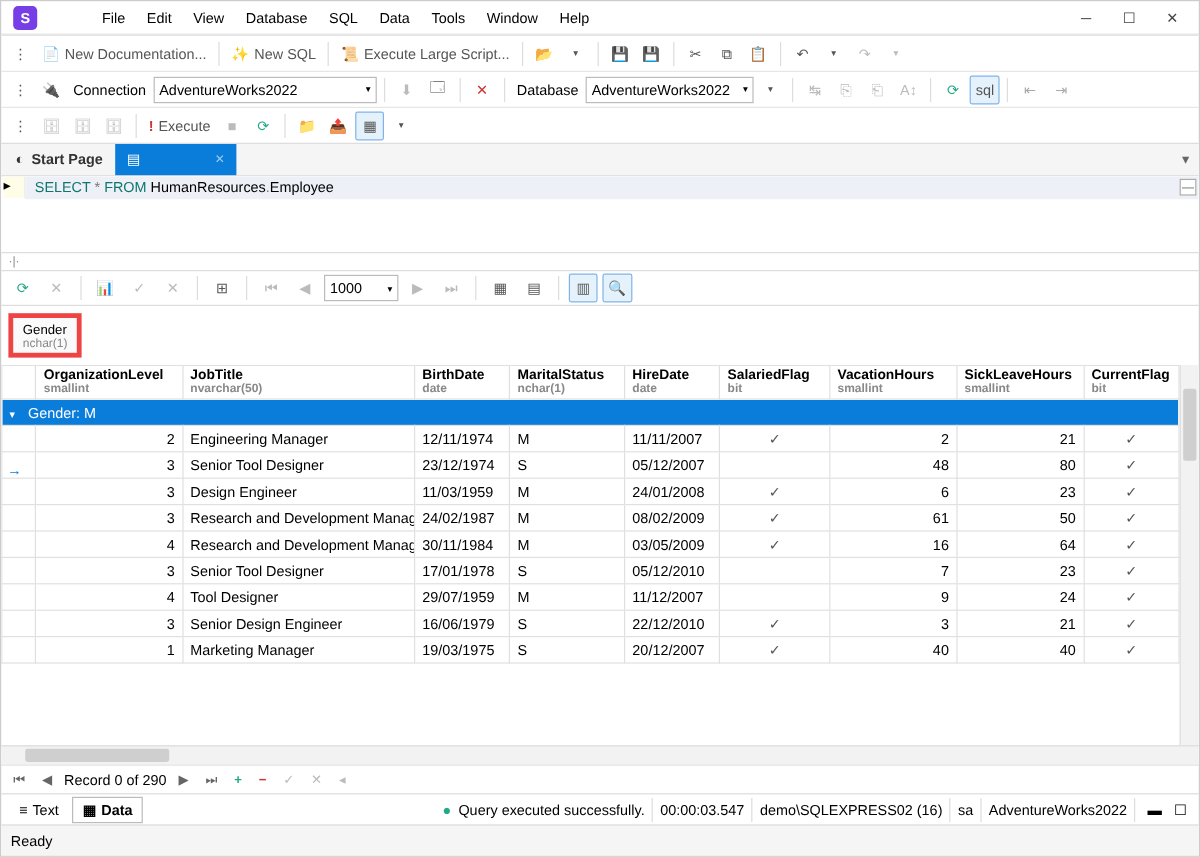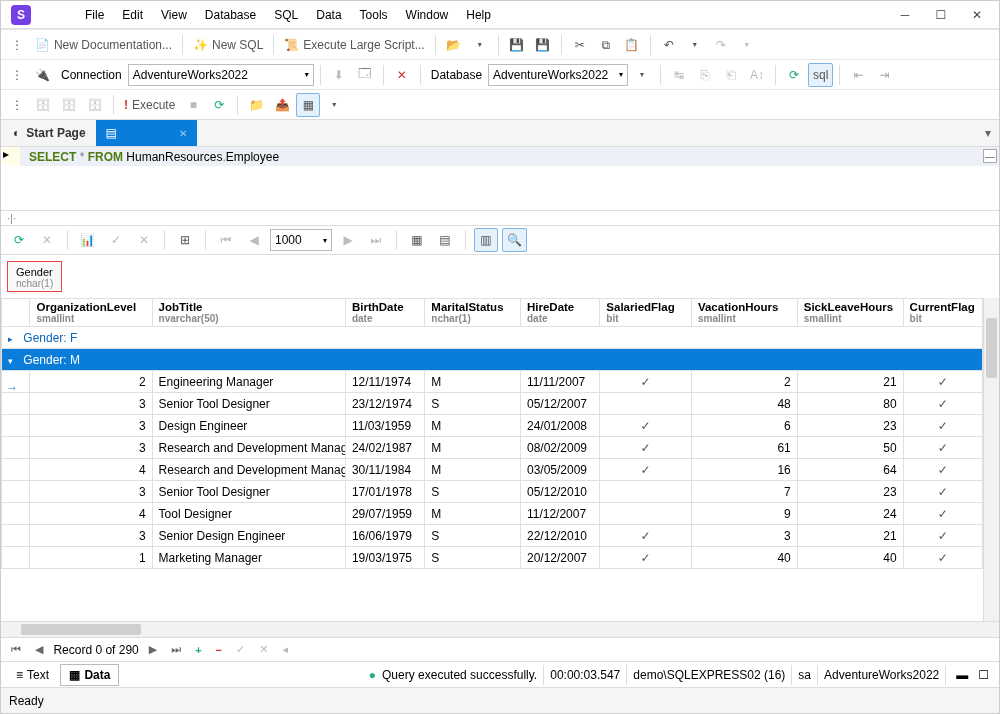--- a/index.html
+++ b/index.html
@@ -19,24 +19,24 @@
 .tabbar { height: 28px; display: flex; align-items: center; background: #f5f5f5; border-top: 1px solid #ddd; border-bottom: 1px solid #ddd; padding-left: 2px; position:relative; }
 .tab { height: 26px; display: flex; align-items: center; padding: 0 10px; gap: 6px; }
 .tab.inactive { color: #333; }
 .tab.active { background: #0a7ddb; color: #fff; }
 .tab .close { color: rgba(255,255,255,0.6); font-size: 10px; }
 .tabbar .dd { margin-left: auto; padding: 4px 8px; color:#666; }
 .editor { height: 64px; border-bottom: 1px solid #ddd; position: relative; overflow: hidden; background:#fff; }
 .editor pre { font-family: Consolas, monospace; font-size: 13px; padding: 2px 8px; }
 .editor .caret { position: absolute; left: 2px; top: 0; width: 18px; height: 18px; background: #fffde7; border-right: 1px solid #eee; }
 .editor .collapse { position: absolute; right: 2px; top: 2px; width: 14px; height: 14px; border:1px solid #aaa; display:flex;align-items:center;justify-content:center;font-size:10px;color:#666;background:#fff; }
-.kw { color: #4d7c0f; font-weight: bold; }
+.kw { color: #0f766e; }
 .sym { color: #777; }
 .panel-toolbar { height: 30px; display: flex; align-items: center; padding: 0 6px; gap: 4px; border-top: 1px solid #ddd; border-bottom: 1px solid #ddd; }
-.group-chip { margin: 6px; border: 1px solid #ef4444; padding: 4px 8px 2px 8px; width: fit-content; background:#fafafa; }
+.group-chip { margin: 6px; border: 4px solid #ef4444; padding: 4px 8px 2px 8px; width: fit-content; background:#fafafa; }
 .group-chip .gn { font-size: 11px; }
 .group-chip .gt { font-size: 10px; color: #888; }
 .gridwrap { position: relative; flex: 1; overflow: hidden; display:flex; }
 .grid-scroll { overflow: hidden; flex: 1; }
 table.grid { border-collapse: collapse; width: 100%; table-layout: fixed; }
 table.grid th, table.grid td { border: 1px solid #e0e0e0; text-align: left; height: 22px; padding: 0 6px; white-space: nowrap; overflow: hidden; }
 table.grid th { background: #fff; font-weight: bold; vertical-align: top; padding-top:2px; padding-bottom:2px; }
 table.grid th .hn { font-size: 11.5px; }
 table.grid th .ht { font-size: 10px; color: #888; }
 .group-row td { background: #fff; color: #0a66c2; font-size: 12px; }
@@ -268,23 +268,20 @@
               <div class="hn">SickLeaveHours</div>
               <div class="ht">smallint</div>
             </th>
             <th>
               <div class="hn">CurrentFlag</div>
               <div class="ht">bit</div>
             </th>
           </tr>
         </thead>
       <tbody id="gb">
-          <tr class="group-row">
-            <td colspan="10"><span class="chev">▸</span> Gender: F</td>
-          </tr>
           <tr class="group-row sel">
             <td colspan="10"><span class="chev">▾</span> Gender: M</td>
           </tr>
           <tr>
             <td></td>
             <td class="num ">2</td>
             <td>Engineering Manager</td>
             <td>12/11/1974</td>
             <td>M</td>
             <td>11/11/2007</td>

